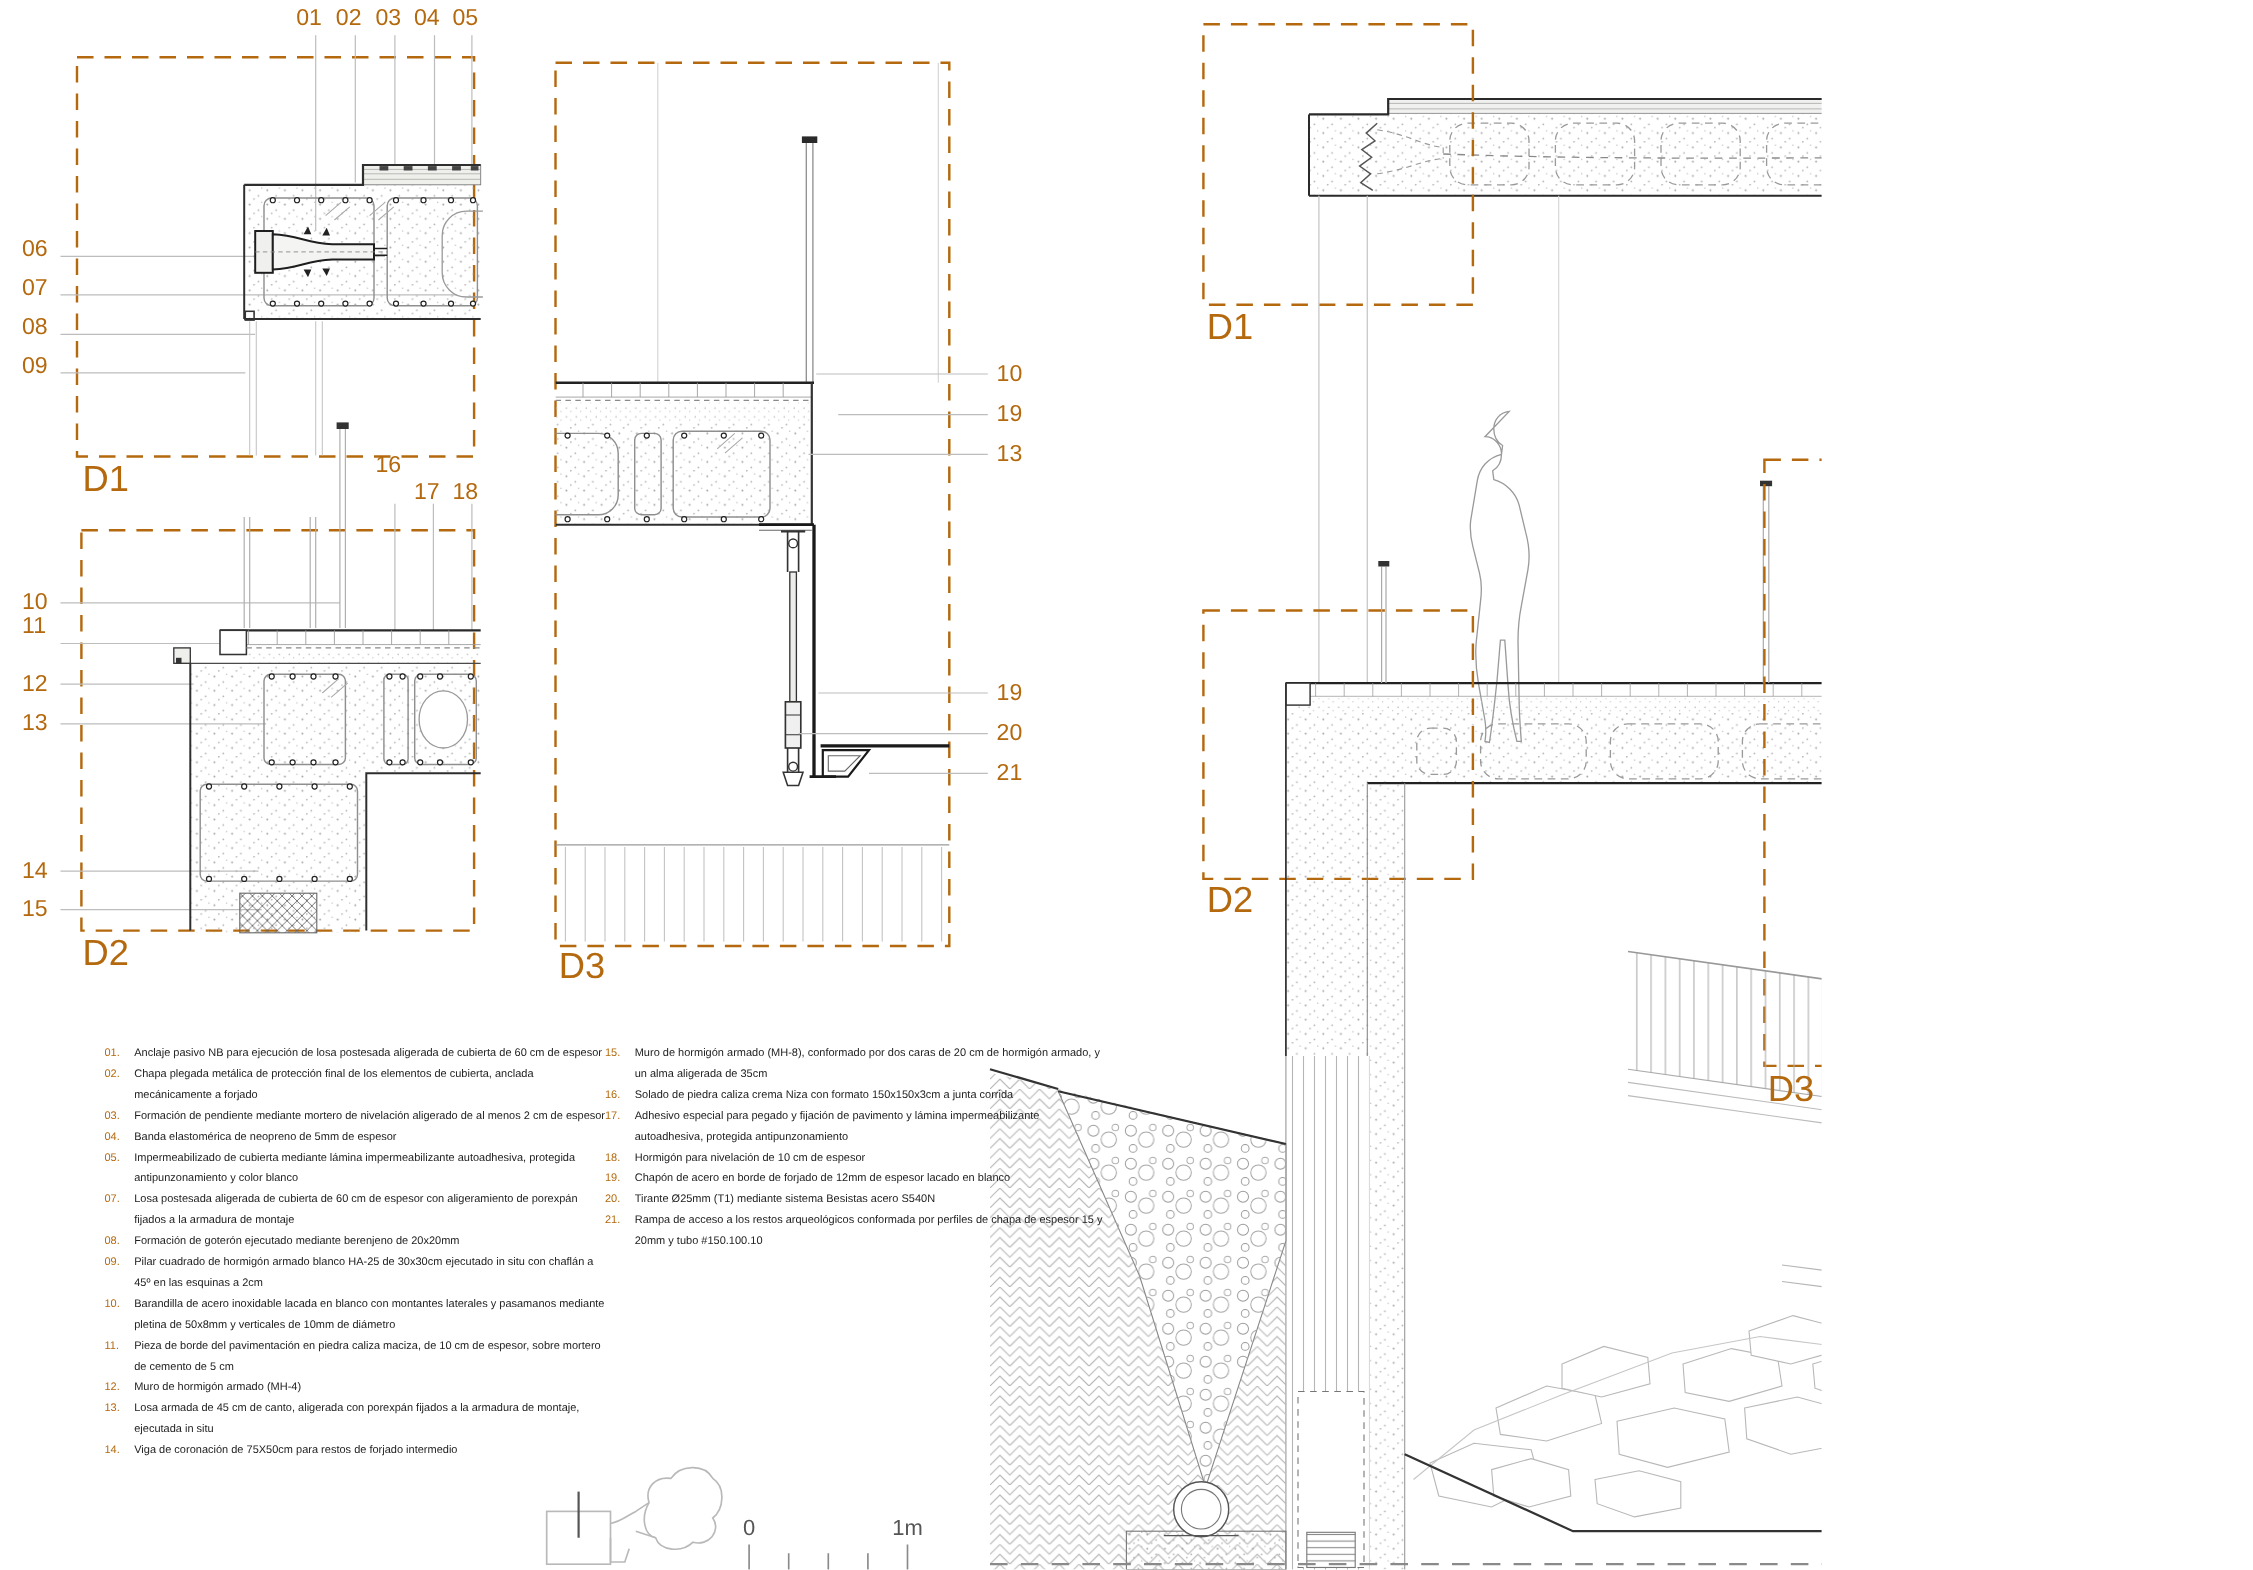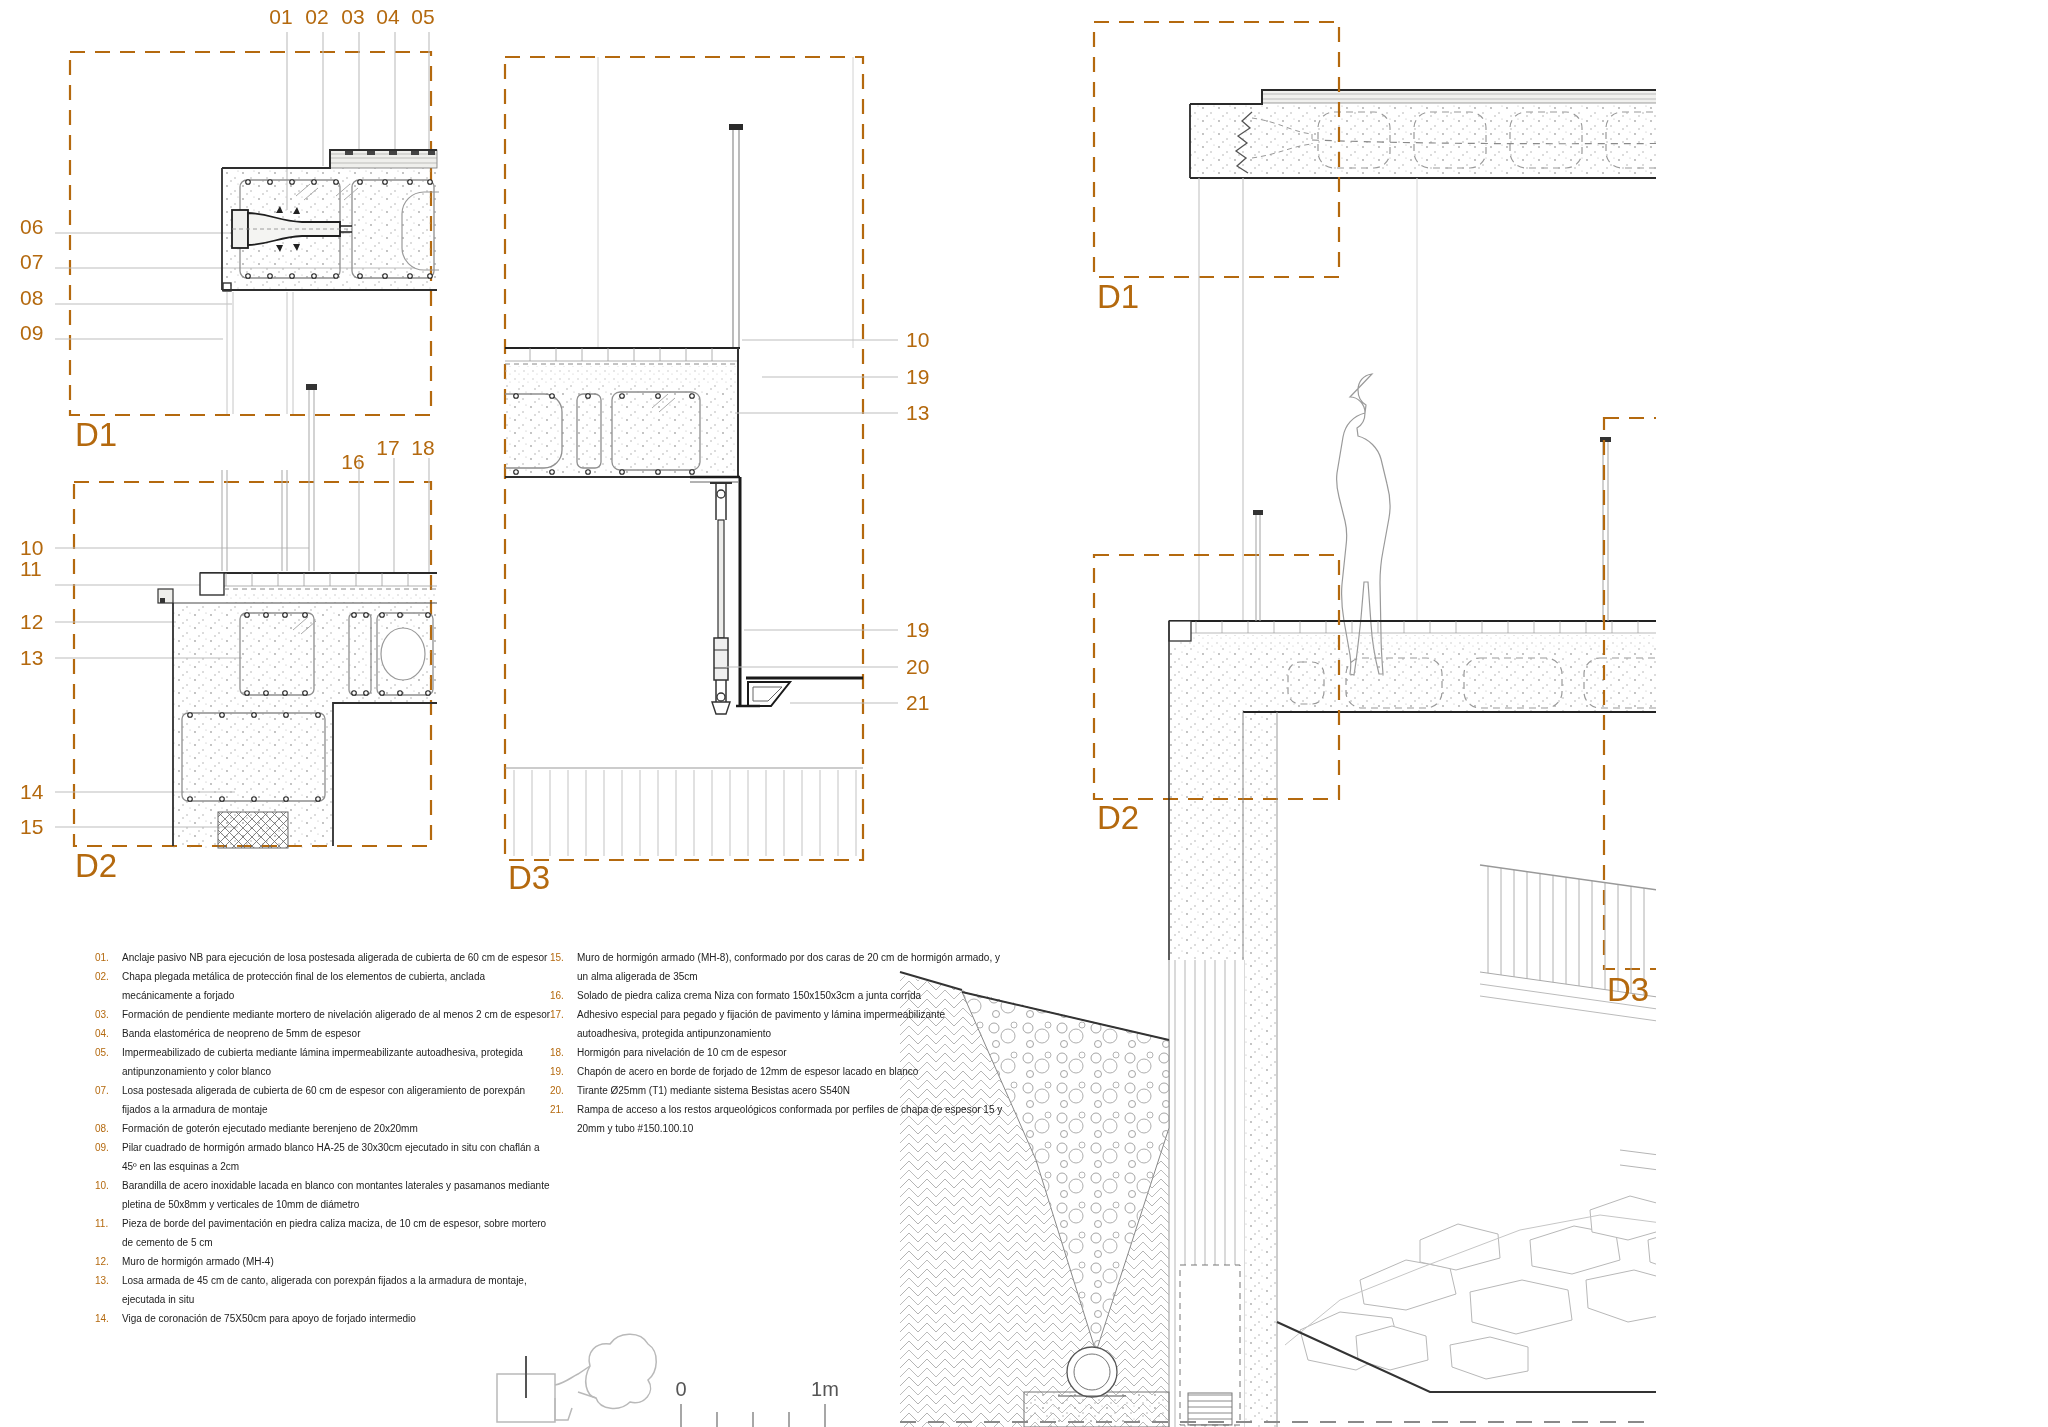--- a/index.html
+++ b/index.html
@@ -417,21 +417,21 @@
 <div class="co ctr" style="left:317px;top:4px">02</div>
 <div class="co ctr" style="left:353px;top:4px">03</div>
 <div class="co ctr" style="left:388px;top:4px">04</div>
 <div class="co ctr" style="left:423px;top:4px">05</div>
 <div class="co" style="left:20px;top:214px">06</div>
 <div class="co" style="left:20px;top:249px">07</div>
 <div class="co" style="left:20px;top:285px">08</div>
 <div class="co" style="left:20px;top:320px">09</div>
 <div class="dlab" style="left:75px;top:421px">D1</div>
 
-<div class="co ctr" style="left:353px;top:449px">16</div>
+<div class="co ctr" style="left:353px;top:410px">16</div>
 <div class="co ctr" style="left:388px;top:435px">17</div>
 <div class="co ctr" style="left:423px;top:435px">18</div>
 <div class="co" style="left:20px;top:535px">10</div>
 <div class="co" style="left:20px;top:556px">11</div>
 <div class="co" style="left:20px;top:609px">12</div>
 <div class="co" style="left:20px;top:645px">13</div>
 <div class="co" style="left:20px;top:779px">14</div>
 <div class="co" style="left:20px;top:814px">15</div>
 <div class="dlab" style="left:75px;top:852px">D2</div>
 
@@ -456,21 +456,21 @@
   <div class="li"><span class="n">03.</span><span>Formación de pendiente mediante mortero de nivelación aligerado de al menos 2 cm de espesor</span></div>
   <div class="li"><span class="n">04.</span><span>Banda elastomérica de neopreno de 5mm de espesor</span></div>
   <div class="li"><span class="n">05.</span><span>Impermeabilizado de cubierta mediante lámina impermeabilizante autoadhesiva, protegida antipunzonamiento y color blanco</span></div>
   <div class="li"><span class="n">07.</span><span>Losa postesada aligerada de cubierta de 60 cm de espesor con aligeramiento de porexpán fijados a la armadura de montaje</span></div>
   <div class="li"><span class="n">08.</span><span>Formación de goterón ejecutado mediante berenjeno de 20x20mm</span></div>
   <div class="li"><span class="n">09.</span><span>Pilar cuadrado de hormigón armado blanco HA-25 de 30x30cm ejecutado in situ con chaflán a 45º en las esquinas a 2cm</span></div>
   <div class="li"><span class="n">10.</span><span>Barandilla de acero inoxidable lacada en blanco con montantes laterales y pasamanos mediante pletina de 50x8mm y verticales de 10mm de diámetro</span></div>
   <div class="li"><span class="n">11.</span><span>Pieza de borde del pavimentación en piedra caliza maciza, de 10 cm de espesor, sobre mortero de cemento de 5 cm</span></div>
   <div class="li"><span class="n">12.</span><span>Muro de hormigón armado (MH-4)</span></div>
   <div class="li"><span class="n">13.</span><span>Losa armada de 45 cm de canto, aligerada con porexpán fijados a la armadura de montaje, ejecutada in situ</span></div>
-  <div class="li"><span class="n">14.</span><span>Viga de coronación de 75X50cm para apoyo de forjado intermedio</span></div>
+  <div class="li"><span class="n">14.</span><span>Viga de coronación de 75X50cm para restos de forjado intermedio</span></div>
 </div>
 <div class="legend-col" style="left:510px;top:948px">
   <div class="li"><span class="n">15.</span><span>Muro de hormigón armado (MH-8), conformado por dos caras de 20 cm de hormigón armado, y un alma aligerada de 35cm</span></div>
   <div class="li"><span class="n">16.</span><span>Solado de piedra caliza crema Niza con formato 150x150x3cm a junta corrida</span></div>
   <div class="li"><span class="n">17.</span><span>Adhesivo especial para pegado y fijación de pavimento y lámina impermeabilizante autoadhesiva, protegida antipunzonamiento</span></div>
   <div class="li"><span class="n">18.</span><span>Hormigón para nivelación de 10 cm de espesor</span></div>
   <div class="li"><span class="n">19.</span><span>Chapón de acero en borde de forjado de 12mm de espesor lacado en blanco</span></div>
   <div class="li"><span class="n">20.</span><span>Tirante Ø25mm (T1) mediante sistema Besistas acero S540N</span></div>
   <div class="li"><span class="n">21.</span><span>Rampa de acceso a los restos arqueológicos conformada por perfiles de chapa de espesor 15 y 20mm y tubo #150.100.10</span></div>
 </div>

